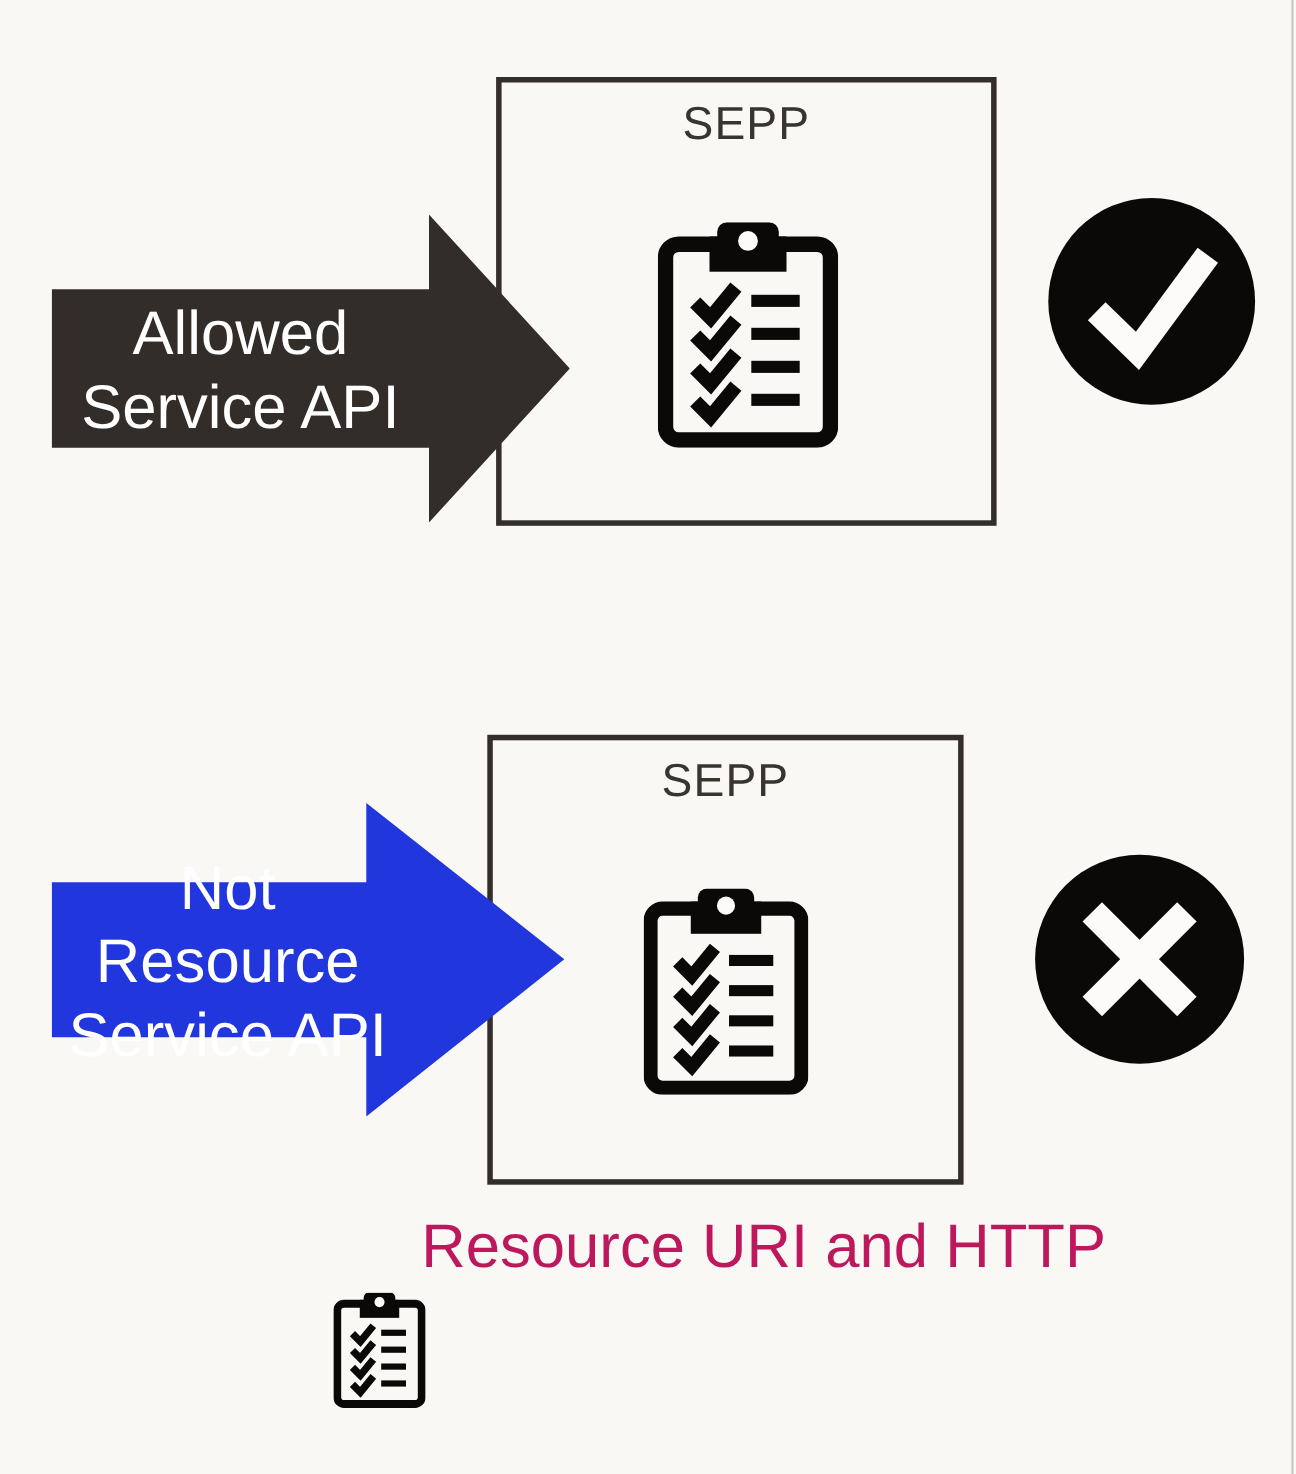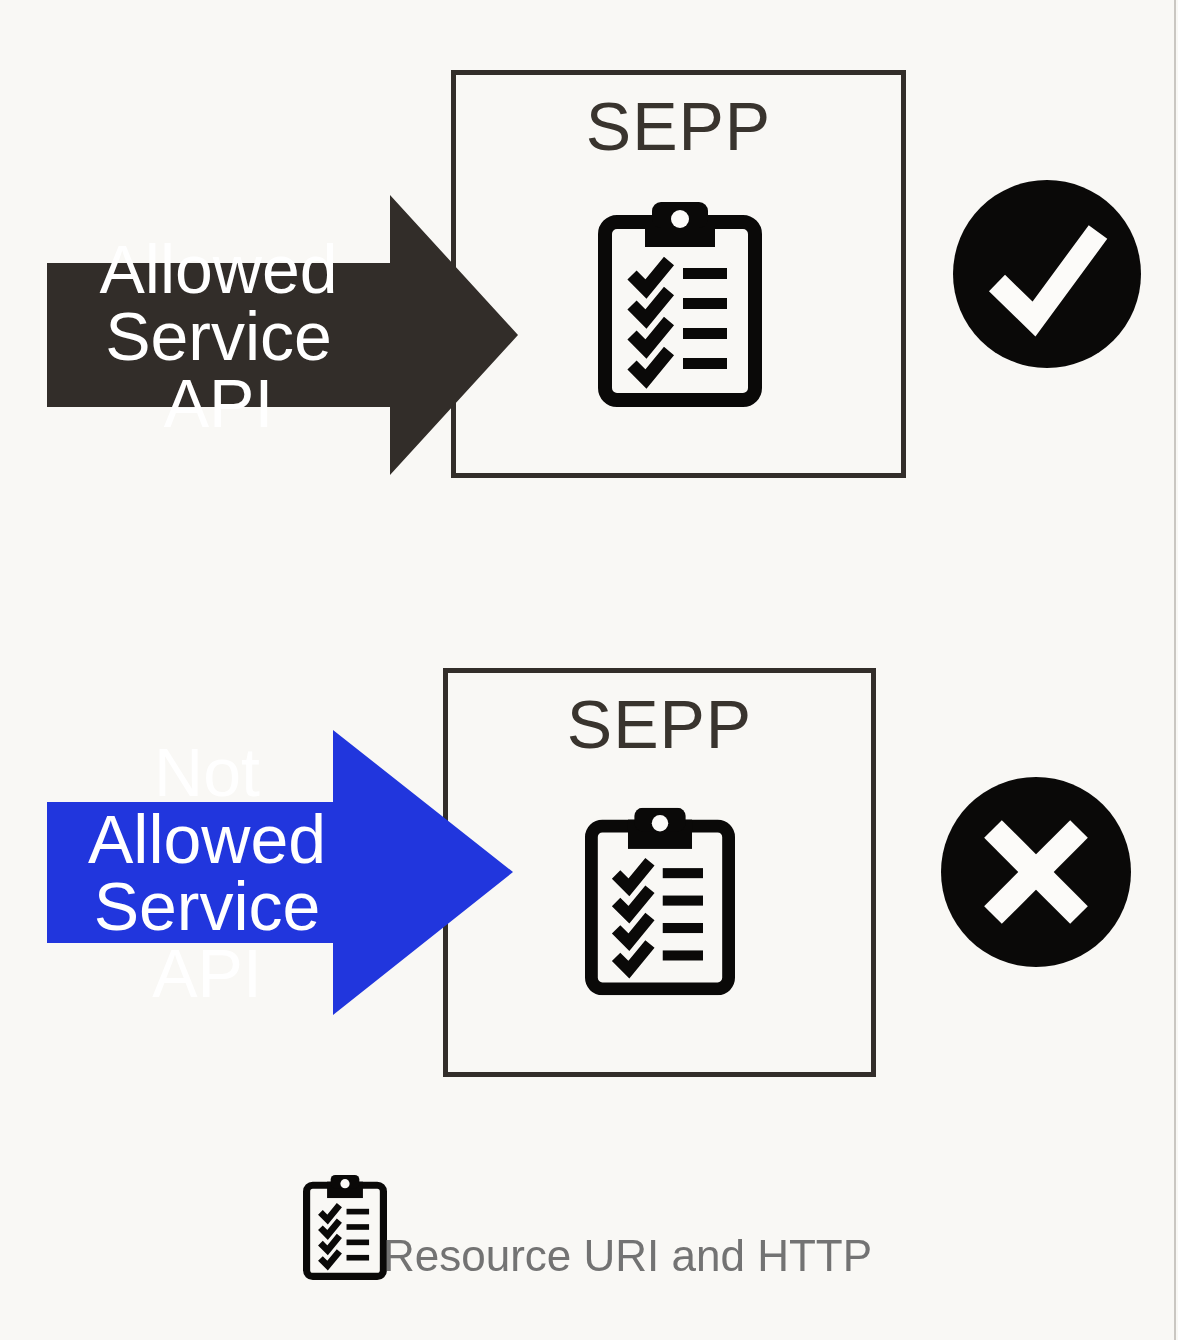--- a/index.html
+++ b/index.html
@@ -29,21 +29,21 @@
     box-sizing: border-box;
   }
   .sepp-box.box-top  { left: 451px; top:  70px; width: 455px; height: 408px; }
   .sepp-box.box-bottom { left: 443px; top: 668px; width: 433px; height: 409px; }
   .sepp-title {
     position: absolute;
     left: 0;
     right: 0;
     top: 14px;
     text-align: center;
-    font-size: 68px;
+    font-size: 42px;
     letter-spacing: 1px;
     color: #39342e;
     line-height: 1.1;
   }
   .clipboard {
     position: absolute;
   }
   .clipboard.cb-top    { left: 598px; top: 202px; width: 164px; height: 205px; }
   .clipboard.cb-bottom { left: 585px; top: 800px; width: 150px; height: 203px; }
   .clipboard.cb-legend { left: 303px; top: 1175px; width: 84px; height: 105px; }
@@ -53,38 +53,38 @@
   .arrow-svg.arrow-top    { left: 47px; top: 195px; width: 471px; height: 280px; }
   .arrow-svg.arrow-bottom { left: 47px; top: 730px; width: 466px; height: 285px; }
   .arrow-label {
     position: absolute;
     display: flex;
     flex-direction: column;
     align-items: center;
     justify-content: center;
     text-align: center;
     color: #ffffff;
-    font-size: 68px;
+    font-size: 56px;
     line-height: 67px;
   }
   .arrow-label.label-top    { left: 47px; top: 263px; width: 343px; height: 146px; }
   .arrow-label.label-bottom { left: 47px; top: 802px; width: 320px; height: 142px; }
   .result-circle {
     position: absolute;
   }
   .result-circle.result-top    { left: 951px; top: 178px; width: 192px; height: 192px; }
   .result-circle.result-bottom { left: 939px; top: 775px; width: 194px; height: 194px; }
   .legend-text {
     position: absolute;
     left: 383px;
-    top: 1218px;
+    top: 1095px;
     width: 760px;
-    font-size: 44px;
+    font-size: 56px;
     line-height: 76px;
-    color: #737373;
+    color: #be185d;
   }
   .hidden-defs {
     position: absolute;
     width: 0;
     height: 0;
     overflow: hidden;
   }
 </style>
 </head>
 <body>
@@ -138,21 +138,21 @@
     <div class="sepp-title">SEPP</div>
   </div>
   <svg class="clipboard cb-bottom" viewBox="0 0 164 205">
     <use href="#clipboard-sym" xlink:href="#clipboard-sym"></use>
   </svg>
 
   <svg class="arrow-svg arrow-bottom" viewBox="0 0 466 285">
     <polygon points="0,72 286,72 286,0 466,142 286,285 286,213 0,213" fill="#2136dd"></polygon>
   </svg>
   <div class="arrow-label label-bottom">
-    <span>Not Allowed</span>
+    <span>Not Resource</span>
     <span>Service API</span>
   </div>
 
   <svg class="result-circle result-bottom" viewBox="0 0 194 194">
     <circle cx="97" cy="97" r="95" fill="#0a0908"></circle>
     <g stroke="#fcfbf9" stroke-width="25" fill="none">
       <path d="M54 54 L140 140"></path>
       <path d="M140 54 L54 140"></path>
     </g>
   </svg>

